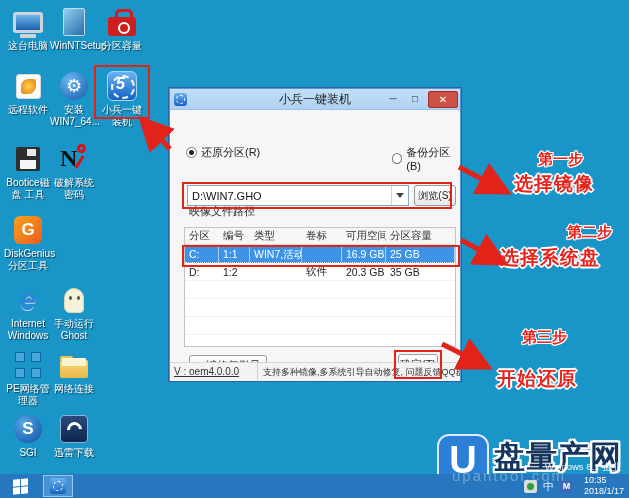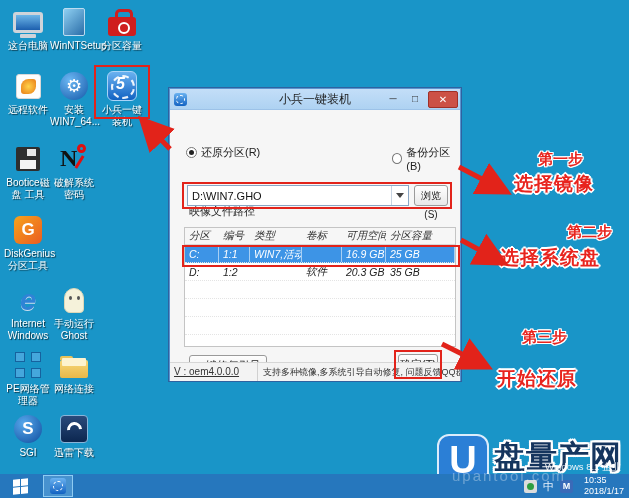--- a/index.html
+++ b/index.html
@@ -67,25 +67,25 @@
   .dbody{position:relative;width:100%;height:271px;}
   .radio{position:absolute;display:flex;align-items:center;font-size:11px;color:#222;cursor:pointer;}
   .rdot{width:11px;height:11px;border:1px solid #777;border-radius:50%;background:#fff;margin-right:4px;position:relative;}
   .rdot.on:before{content:"";position:absolute;top:2px;left:2px;width:5px;height:5px;background:#222;border-radius:50%;}
   .grouplbl{position:absolute;left:19px;top:74px;font-size:11px;color:#222;margin-top:20px;}
   .combo{position:absolute;left:17px;top:75px;width:222px;height:21px;background:#fff;border:1px solid #8aa6c4;display:flex;align-items:center;cursor:pointer;}
   .combo .val{flex:1;font-size:11px;color:#111;padding-left:4px;}
   .combo .drop{width:17px;height:100%;border-left:1px solid #c8d4e2;display:flex;align-items:center;justify-content:center;}
   .combo .drop i{width:0;height:0;border-left:4px solid transparent;border-right:4px solid transparent;border-top:5px solid #444;}
   .btn{position:absolute;background:linear-gradient(#fefefe,#e8e8e8);border:1px solid #9a9a9a;border-radius:3px;font-size:11px;color:#222;text-align:center;cursor:pointer;}
-  .btn-browse{left:244px;top:75px;width:34px;height:21px;font-size:10px;line-height:19px;}
+  .btn-browse{left:244px;top:75px;width:42px;height:21px;font-size:10px;line-height:19px;}
   .tbl{position:absolute;left:14px;top:117px;width:272px;height:120px;background:#fff;border:1px solid #c4c4c4;overflow:hidden;}
   .trow{display:grid;grid-template-columns:34px 31px 52px 40px 44px 1fr;height:18px;align-items:center;border-bottom:1px dotted #e4e4e4;}
   .thead{height:17px;background:#f6f6f6;border-bottom:1px solid #d8d8d8;font-size:10.5px;color:#333;}
-  .trow span{font-size:10.5px;padding-left:4px;overflow:hidden;white-space:nowrap;font-style:italic;}
+  .trow span{font-size:10.5px;padding-left:4px;overflow:hidden;white-space:nowrap;}
   .trow.sel{background:#3d94e6;color:#fff;}
   .trow.sel span{border-right:1px solid rgba(255,255,255,.55);height:100%;line-height:18px;}
   .trow.norm{color:#222;}
   .btn-repair{left:19px;top:245px;width:78px;height:21px;line-height:19px;}
   .btn-ok{left:228px;top:244px;width:40px;height:21px;line-height:19px;}
   .statusbar{position:absolute;left:0;right:0;bottom:0;height:19px;background:#f3f3f3;border-top:1px solid #d6d6d6;display:flex;align-items:center;color:#333;}
   .statusbar .cell1{width:88px;padding:0 4px;font-size:10px;border-right:1px solid #d0d0d0;height:100%;line-height:18px;text-decoration:underline;}
   .statusbar .cell2{flex:1;padding:0 5px;font-size:9px;white-space:nowrap;overflow:hidden;height:100%;line-height:18px;}
 
   

